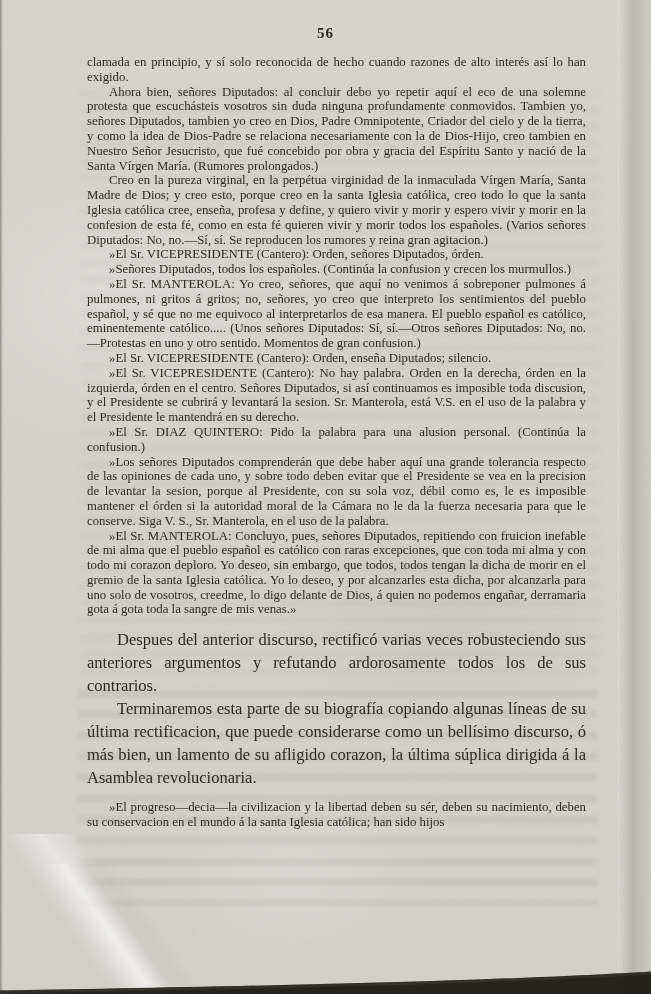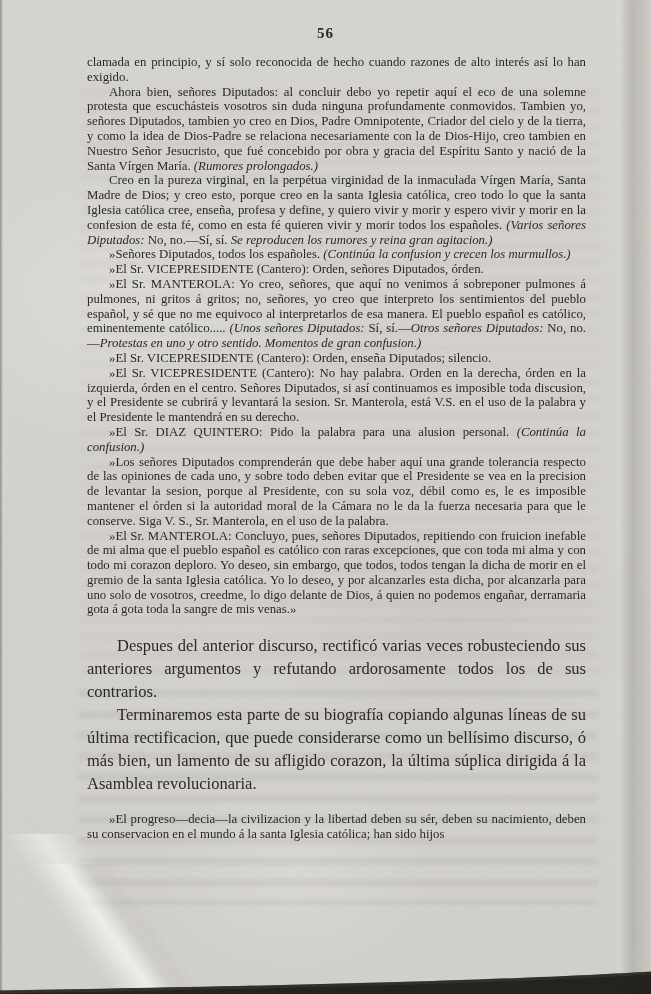--- a/index.html
+++ b/index.html
@@ -55,22 +55,22 @@
     position: absolute; top: 25px; left: 0; width: 100%;
     text-align: center; font-size: 15px; font-weight: bold; letter-spacing: 1px;
   }
   .text-block {
     position: absolute; left: 87px; top: 55px; width: 499px;
     text-align: justify;
   }
   .text-block p { margin: 0; font-size: 12.8px; line-height: 14.8px; }
   .text-block p.indent { text-indent: 22px; }
   .text-block p.large { font-size: 16.5px; line-height: 23px; text-indent: 30px; }
-  .text-block p.gap-top { margin-top: 17px; }
-  .it { font-style: italic; }
+  .text-block p.gap-top { margin-top: 11px; }
+  .it { }
 </style>
 </head>
 <body>
 
 <div class="page">
 
   <svg class="noise-layer" width="651" height="994">
     <filter id="paperNoise" x="0" y="0" width="100%" height="100%">
       <feTurbulence type="fractalNoise" baseFrequency="0.9" numOctaves="2" seed="7" result="t"></feTurbulence>
       <feColorMatrix in="t" type="matrix" values="0 0 0 0 0.22  0 0 0 0 0.21  0 0 0 0 0.19  0 0 0 0.09 0"></feColorMatrix>
@@ -80,22 +80,22 @@
 
   <div class="ghost-showthrough-faint"></div>
   <div class="ghost-showthrough"></div>
 
   <div class="pageno">56</div>
 
   <div class="text-block">
       <p class="small"><span>clamada en principio, y sí solo reconocida de hecho cuando razones de alto interés así lo han exigido.</span></p>
       <p class="small indent"><span>Ahora bien, señores Diputados: al concluir debo yo repetir aquí el eco de una solemne protesta que escuchásteis vosotros sin duda ninguna profundamente conmovidos. Tambien yo, señores Diputados, tambien yo creo en Dios, Padre Omnipotente, Criador del cielo y de la tierra, y como la idea de Dios-Padre se relaciona necesariamente con la de Dios-Hijo, creo tambien en Nuestro Señor Jesucristo, que fué concebido por obra y gracia del Espíritu Santo y nació de la Santa Vírgen María. </span><span class="it">(Rumores prolongados.)</span></p>
       <p class="small indent"><span>Creo en la pureza virginal, en la perpétua virginidad de la inmaculada Vírgen María, Santa Madre de Dios; y creo esto, porque creo en la santa Iglesia católica, creo todo lo que la santa Iglesia católica cree, enseña, profesa y define, y quiero vivir y morir y espero vivir y morir en la confesion de esta fé, como en esta fé quieren vivir y morir todos los españoles. </span><span class="it">(Varios señores Diputados: </span><span>No, no.—Sí, sí. </span><span class="it">Se reproducen los rumores y reina gran agitacion.)</span></p>
+      <p class="small indent"><span>»El Sr. VICEPRESIDENTE (Cantero): Orden, señores Diputados, órden.</span></p>
       <p class="small indent"><span>»Señores Diputados, todos los españoles. </span><span class="it">(Continúa la confusion y crecen los murmullos.)</span></p>
-      <p class="small indent"><span>»El Sr. VICEPRESIDENTE (Cantero): Orden, señores Diputados, órden.</span></p>
       <p class="small indent"><span>»El Sr. MANTEROLA: Yo creo, señores, que aquí no venimos á sobreponer pulmones á pulmones, ni gritos á gritos; no, señores, yo creo que interpreto los sentimientos del pueblo español, y sé que no me equivoco al interpretarlos de esa manera. El pueblo español es católico, eminentemente católico..... </span><span class="it">(Unos señores Diputados: </span><span>Sí, sí.—</span><span class="it">Otros señores Diputados: </span><span>No, no.—</span><span class="it">Protestas en uno y otro sentido. Momentos de gran confusion.)</span></p>
       <p class="small indent"><span>»El Sr. VICEPRESIDENTE (Cantero): Orden, enseña Diputados; silencio.</span></p>
       <p class="small indent"><span>»El Sr. VICEPRESIDENTE (Cantero): No hay palabra. Orden en la derecha, órden en la izquierda, órden en el centro. Señores Diputados, si así continuamos es imposible toda discusion, y el Presidente se cubrirá y levantará la sesion. Sr. Manterola, está V.S. en el uso de la palabra y el Presidente le mantendrá en su derecho.</span></p>
       <p class="small indent"><span>»El Sr. DIAZ QUINTERO: Pido la palabra para una alusion personal. </span><span class="it">(Continúa la confusion.)</span></p>
       <p class="small indent"><span>»Los señores Diputados comprenderán que debe haber aquí una grande tolerancia respecto de las opiniones de cada uno, y sobre todo deben evitar que el Presidente se vea en la precision de levantar la sesion, porque al Presidente, con su sola voz, débil como es, le es imposible mantener el órden si la autoridad moral de la Cámara no le da la fuerza necesaria para que le conserve. Siga V. S., Sr. Manterola, en el uso de la palabra.</span></p>
       <p class="small indent"><span>»El Sr. MANTEROLA: Concluyo, pues, señores Diputados, repitiendo con fruicion inefable de mi alma que el pueblo español es católico con raras excepciones, que con toda mi alma y con todo mi corazon deploro. Yo deseo, sin embargo, que todos, todos tengan la dicha de morir en el gremio de la santa Iglesia católica. Yo lo deseo, y por alcanzarles esta dicha, por alcanzarla para uno solo de vosotros, creedme, lo digo delante de Dios, á quien no podemos engañar, derramaria gota á gota toda la sangre de mis venas.»</span></p>
       <p class="large indent gap-top"><span>Despues del anterior discurso, rectificó varias veces robusteciendo sus anteriores argumentos y refutando ardorosamente todos los de sus contrarios.</span></p>
       <p class="large indent"><span>Terminaremos esta parte de su biografía copiando algunas líneas de su última rectificacion, que puede considerarse como un bellísimo discurso, ó más bien, un lamento de su afligido corazon, la última súplica dirigida á la Asamblea revolucionaria.</span></p>
       <p class="small indent gap-top"><span>»El progreso—decia—la civilizacion y la libertad deben su sér, deben su nacimiento, deben su conservacion en el mundo á la santa Iglesia católica; han sido hijos</span></p>
     </div>

